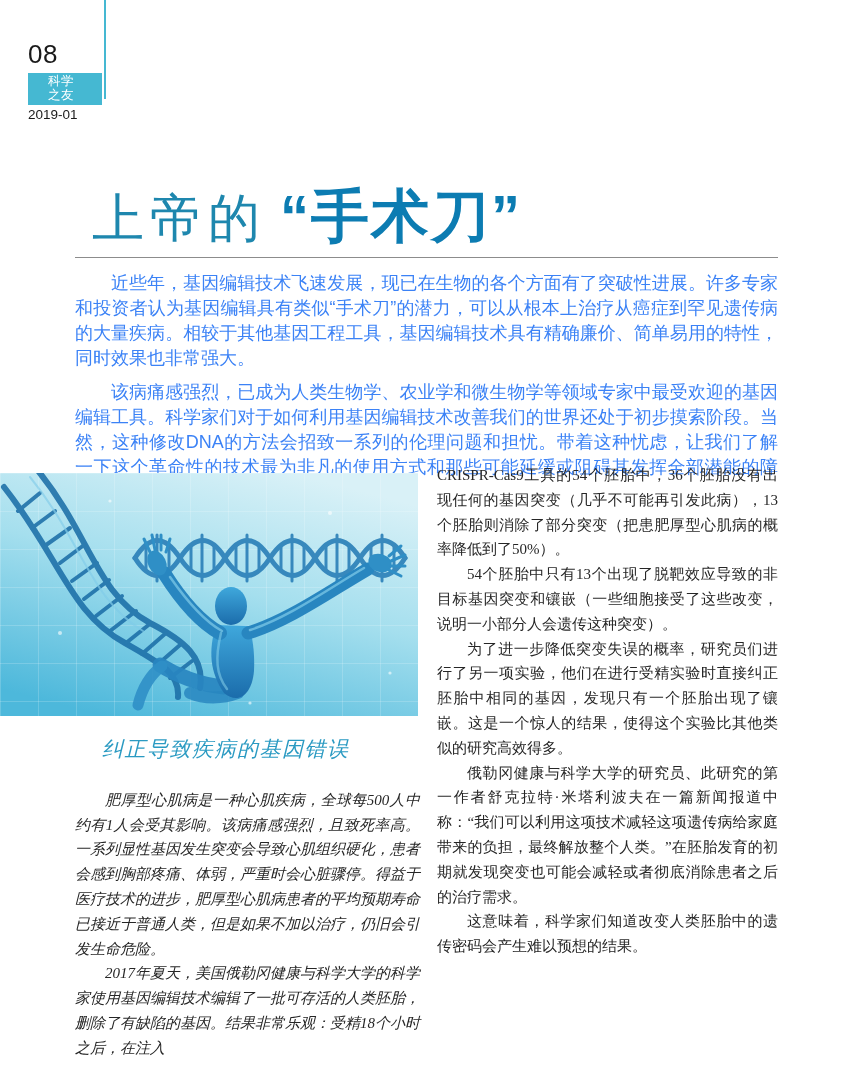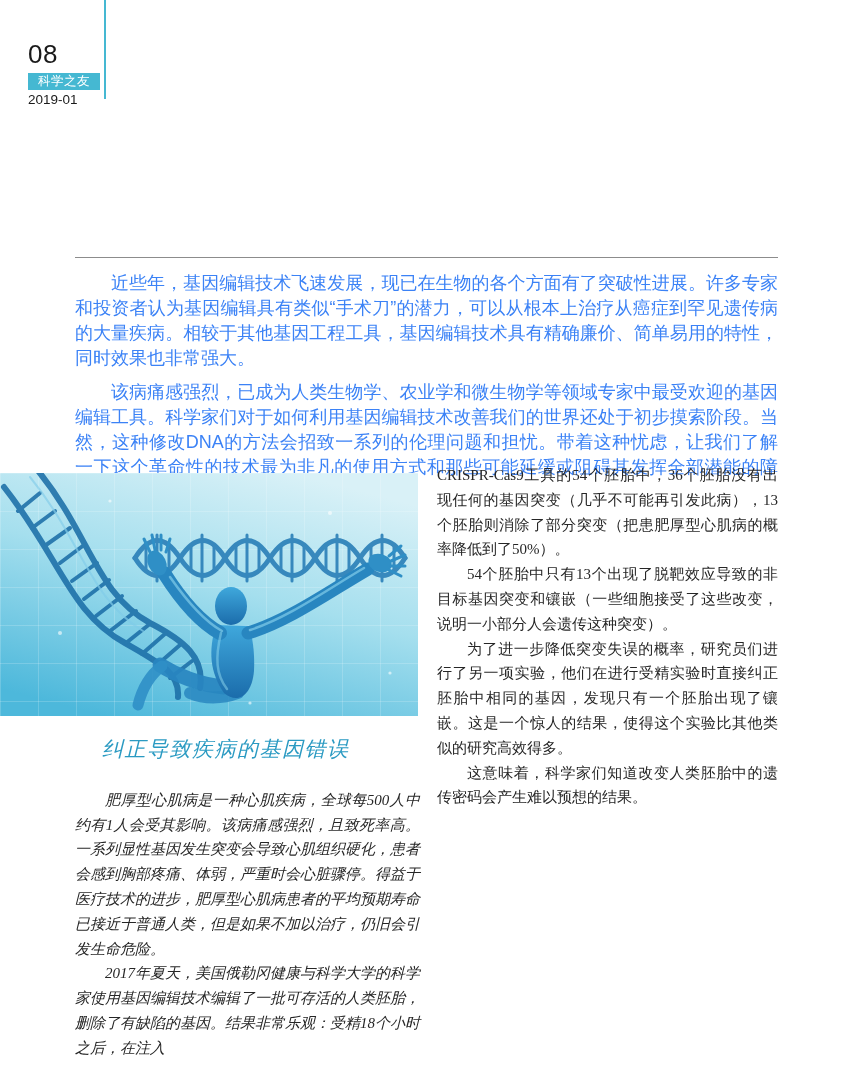--- a/index.html
+++ b/index.html
@@ -6,21 +6,21 @@
   .page{
     position:relative;width:850px;height:1092px;background:#ffffff;
     margin:0 auto;overflow:hidden;
     font-family:"Liberation Sans",sans-serif;color:#262626;
   }
   
   .accent-line{position:absolute;left:104px;top:0;width:2px;height:99px;background:#45b8d2;}
   .header-block{position:absolute;left:28px;top:40px;width:74px;text-align:left;line-height:1.15;}
   .page-number{font-size:26px;color:#1a1a1a;letter-spacing:.5px;}
   .magazine-badge{display:inline-block;background:#45b8d2;color:#fff;font-size:12.5px;
-    padding:1px 10px 2px;margin:3px 0 2px;letter-spacing:.5px;}
+    padding:1px 20px 2px;margin:3px 0 2px;letter-spacing:.5px;}
   .issue-date{font-size:13.5px;color:#1a1a1a;}
   
   .title-row{position:absolute;left:92px;top:178px;display:flex;align-items:baseline;white-space:nowrap;}
   .title-light{font-size:52px;font-weight:300;color:#1e87ae;letter-spacing:6px;}
   .title-bold{font-size:58px;font-weight:700;color:#0c7cb2;margin-left:14px;letter-spacing:2px;}
   .title-divider{position:absolute;left:75px;top:257px;width:703px;height:0;border-top:1px solid #8c8c8c;}
   
   .intro{position:absolute;left:75px;top:271px;width:703px;font-size:18px;line-height:25px;
     text-align:justify;color:#3b82f6;font-family:"Liberation Sans",sans-serif;}
   .intro p{margin:0 0 9px;text-indent:2em;}
@@ -42,20 +42,24 @@
 
 <div class="page">
 
   <div class="accent-line"></div>
   <div class="header-block">
     <div class="page-number">08</div>
     <div><span class="magazine-badge">科学之友</span></div>
     <div class="issue-date">2019-01</div>
   </div>
 
+  <div class="title-row">
+    <span class="title-light">上帝的</span>
+    <span class="title-bold">“手术刀”</span>
+  </div>
   <div class="title-divider"></div>
 
   <div class="intro">
     <p>近些年，基因编辑技术飞速发展，现已在生物的各个方面有了突破性进展。许多专家和投资者认为基因编辑具有类似“手术刀”的潜力，可以从根本上治疗从癌症到罕见遗传病的大量疾病。相较于其他基因工程工具，基因编辑技术具有精确廉价、简单易用的特性，同时效果也非常强大。</p>
     <p>该病痛感强烈，已成为人类生物学、农业学和微生物学等领域专家中最受欢迎的基因编辑工具。科学家们对于如何利用基因编辑技术改善我们的世界还处于初步摸索阶段。当然，这种修改DNA的方法会招致一系列的伦理问题和担忧。带着这种忧虑，让我们了解一下这个革命性的技术最为非凡的使用方式和那些可能延缓或阻碍其发挥全部潜能的障碍。</p>
   </div>
 
   <div class="hero">
     <svg width="418" height="243" viewBox="0 0 418 243" xmlns="http://www.w3.org/2000/svg">
       <defs>
@@ -164,16 +168,17 @@
   <div class="col col-left">
     <h2 class="section-heading">纠正导致疾病的基因错误</h2>
     <p>肥厚型心肌病是一种心肌疾病，全球每500人中约有1人会受其影响。该病痛感强烈，且致死率高。一系列显性基因发生突变会导致心肌组织硬化，患者会感到胸部疼痛、体弱，严重时会心脏骤停。得益于医疗技术的进步，肥厚型心肌病患者的平均预期寿命已接近于普通人类，但是如果不加以治疗，仍旧会引发生命危险。</p>
     <p>2017年夏天，美国俄勒冈健康与科学大学的科学家使用基因编辑技术编辑了一批可存活的人类胚胎，删除了有缺陷的基因。结果非常乐观：受精18个小时之后，在注入</p>
   </div>
 
   <div class="col col-right">
     <p class="no-indent">CRISPR-Cas9工具的54个胚胎中，36个胚胎没有出现任何的基因突变（几乎不可能再引发此病），13个胚胎则消除了部分突变（把患肥厚型心肌病的概率降低到了50%）。</p>
     <p>54个胚胎中只有13个出现了脱靶效应导致的非目标基因突变和镶嵌（一些细胞接受了这些改变，说明一小部分人会遗传这种突变）。</p>
     <p>为了进一步降低突变失误的概率，研究员们进行了另一项实验，他们在进行受精实验时直接纠正胚胎中相同的基因，发现只有一个胚胎出现了镶嵌。这是一个惊人的结果，使得这个实验比其他类似的研究高效得多。</p>
+    <p>俄勒冈健康与科学大学的研究员、此研究的第一作者舒克拉特·米塔利波夫在一篇新闻报道中称：“我们可以利用这项技术减轻这项遗传病给家庭带来的负担，最终解放整个人类。”在胚胎发育的初期就发现突变也可能会减轻或者彻底消除患者之后的治疗需求。</p>
     <p>这意味着，科学家们知道改变人类胚胎中的遗传密码会产生难以预想的结果。</p>
   </div>
 
 </div>
 
 </body></html>

